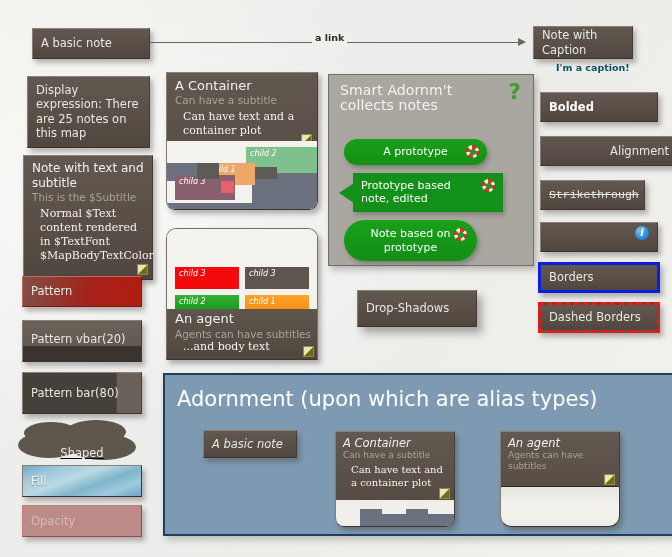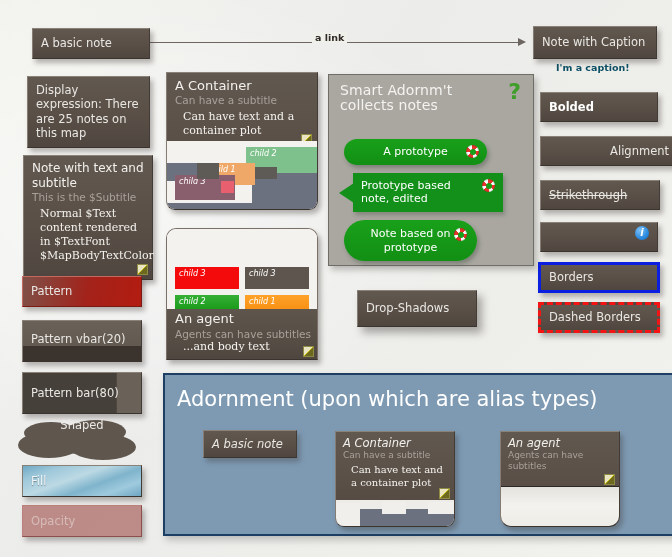--- a/index.html
+++ b/index.html
@@ -144,21 +144,21 @@
       <span>Pattern bar(80)</span>
     </div>
 </div>
 
 <div class="abs" style="left:18px;top:420px;width:128px;height:42px;">
   <div class="shapeblob" style="left:6px;top:2px;width:54px;height:22px;"></div>
   <div class="shapeblob" style="left:48px;top:0px;width:60px;height:24px;"></div>
   <div class="shapeblob" style="left:0px;top:12px;width:62px;height:26px;"></div>
   <div class="shapeblob" style="left:52px;top:14px;width:66px;height:26px;"></div>
   <div class="shapeblob" style="left:30px;top:6px;width:66px;height:28px;"></div>
-  <div class="abs" style="left:0;top:0;width:128px;height:42px;display:flex;align-items:flex-start;justify-content:center;">
+  <div class="abs" style="left:0;top:0;width:128px;height:42px;display:flex;align-items:flex-end;justify-content:center;text-decoration:underline;">
     <span style="color:#eceae6;font-size:11.5px;position:relative;top:-2px;">Shaped</span>
   </div>
 </div>
 
 <div class="note n-fill abs" style="left:22px;top:465px;width:120px;height:32px;">
   <div class="mid" style="height:100%;">
       <span style="color:#f2f6f8;text-shadow:0 1px 1px rgba(0,0,0,.35);">Fill</span>
     </div>
 </div>
 
@@ -232,40 +232,40 @@
     <span class="ring" style="right:10px;top:8px;"></span>
   </div>
 </div>
 
 <div class="note abs" style="left:357px;top:290px;width:120px;height:37px;box-shadow:5px 6px 8px rgba(60,55,50,.4);">
   <div class="mid" style="height:100%;">
       <span>Drop-Shadows</span>
     </div>
 </div>
 
-<div class="note abs" style="left:533px;top:26px;width:124px;height:33px;">
+<div class="note abs" style="left:533px;top:26px;width:100px;height:33px;">
   <div class="mid" style="height:100%;">
       <span>Note with Caption</span>
     </div>
 </div>
 <div class="caption" style="left:556px;top:62px;">I'm a caption!</div>
 
 <div class="note abs" style="left:540px;top:92px;width:118px;height:30px;">
   <div class="mid b-bold" style="height:100%;">
       <span>Bolded</span>
     </div>
 </div>
 
 <div class="note abs" style="left:540px;top:136px;width:138px;height:30px;">
   <div class="mid b-right" style="height:100%;justify-content:flex-end;">
       <span>Alignment</span>
     </div>
 </div>
 
-<div class="note abs" style="left:540px;top:180px;width:120px;height:30px;">
+<div class="note abs" style="left:540px;top:180px;width:105px;height:30px;font-family:Liberation Mono, monospace;">
   <div class="mid" style="height:100%;">
       <span class="b-strike">Strikethrough</span>
     </div>
 </div>
 
 <div class="note abs" style="left:540px;top:222px;width:118px;height:30px;">
   <span class="ibadge" style="right:8px;top:3px;">i</span>
 </div>
 
 <div class="note bordered abs" style="left:538px;top:262px;width:122px;height:31px;">

